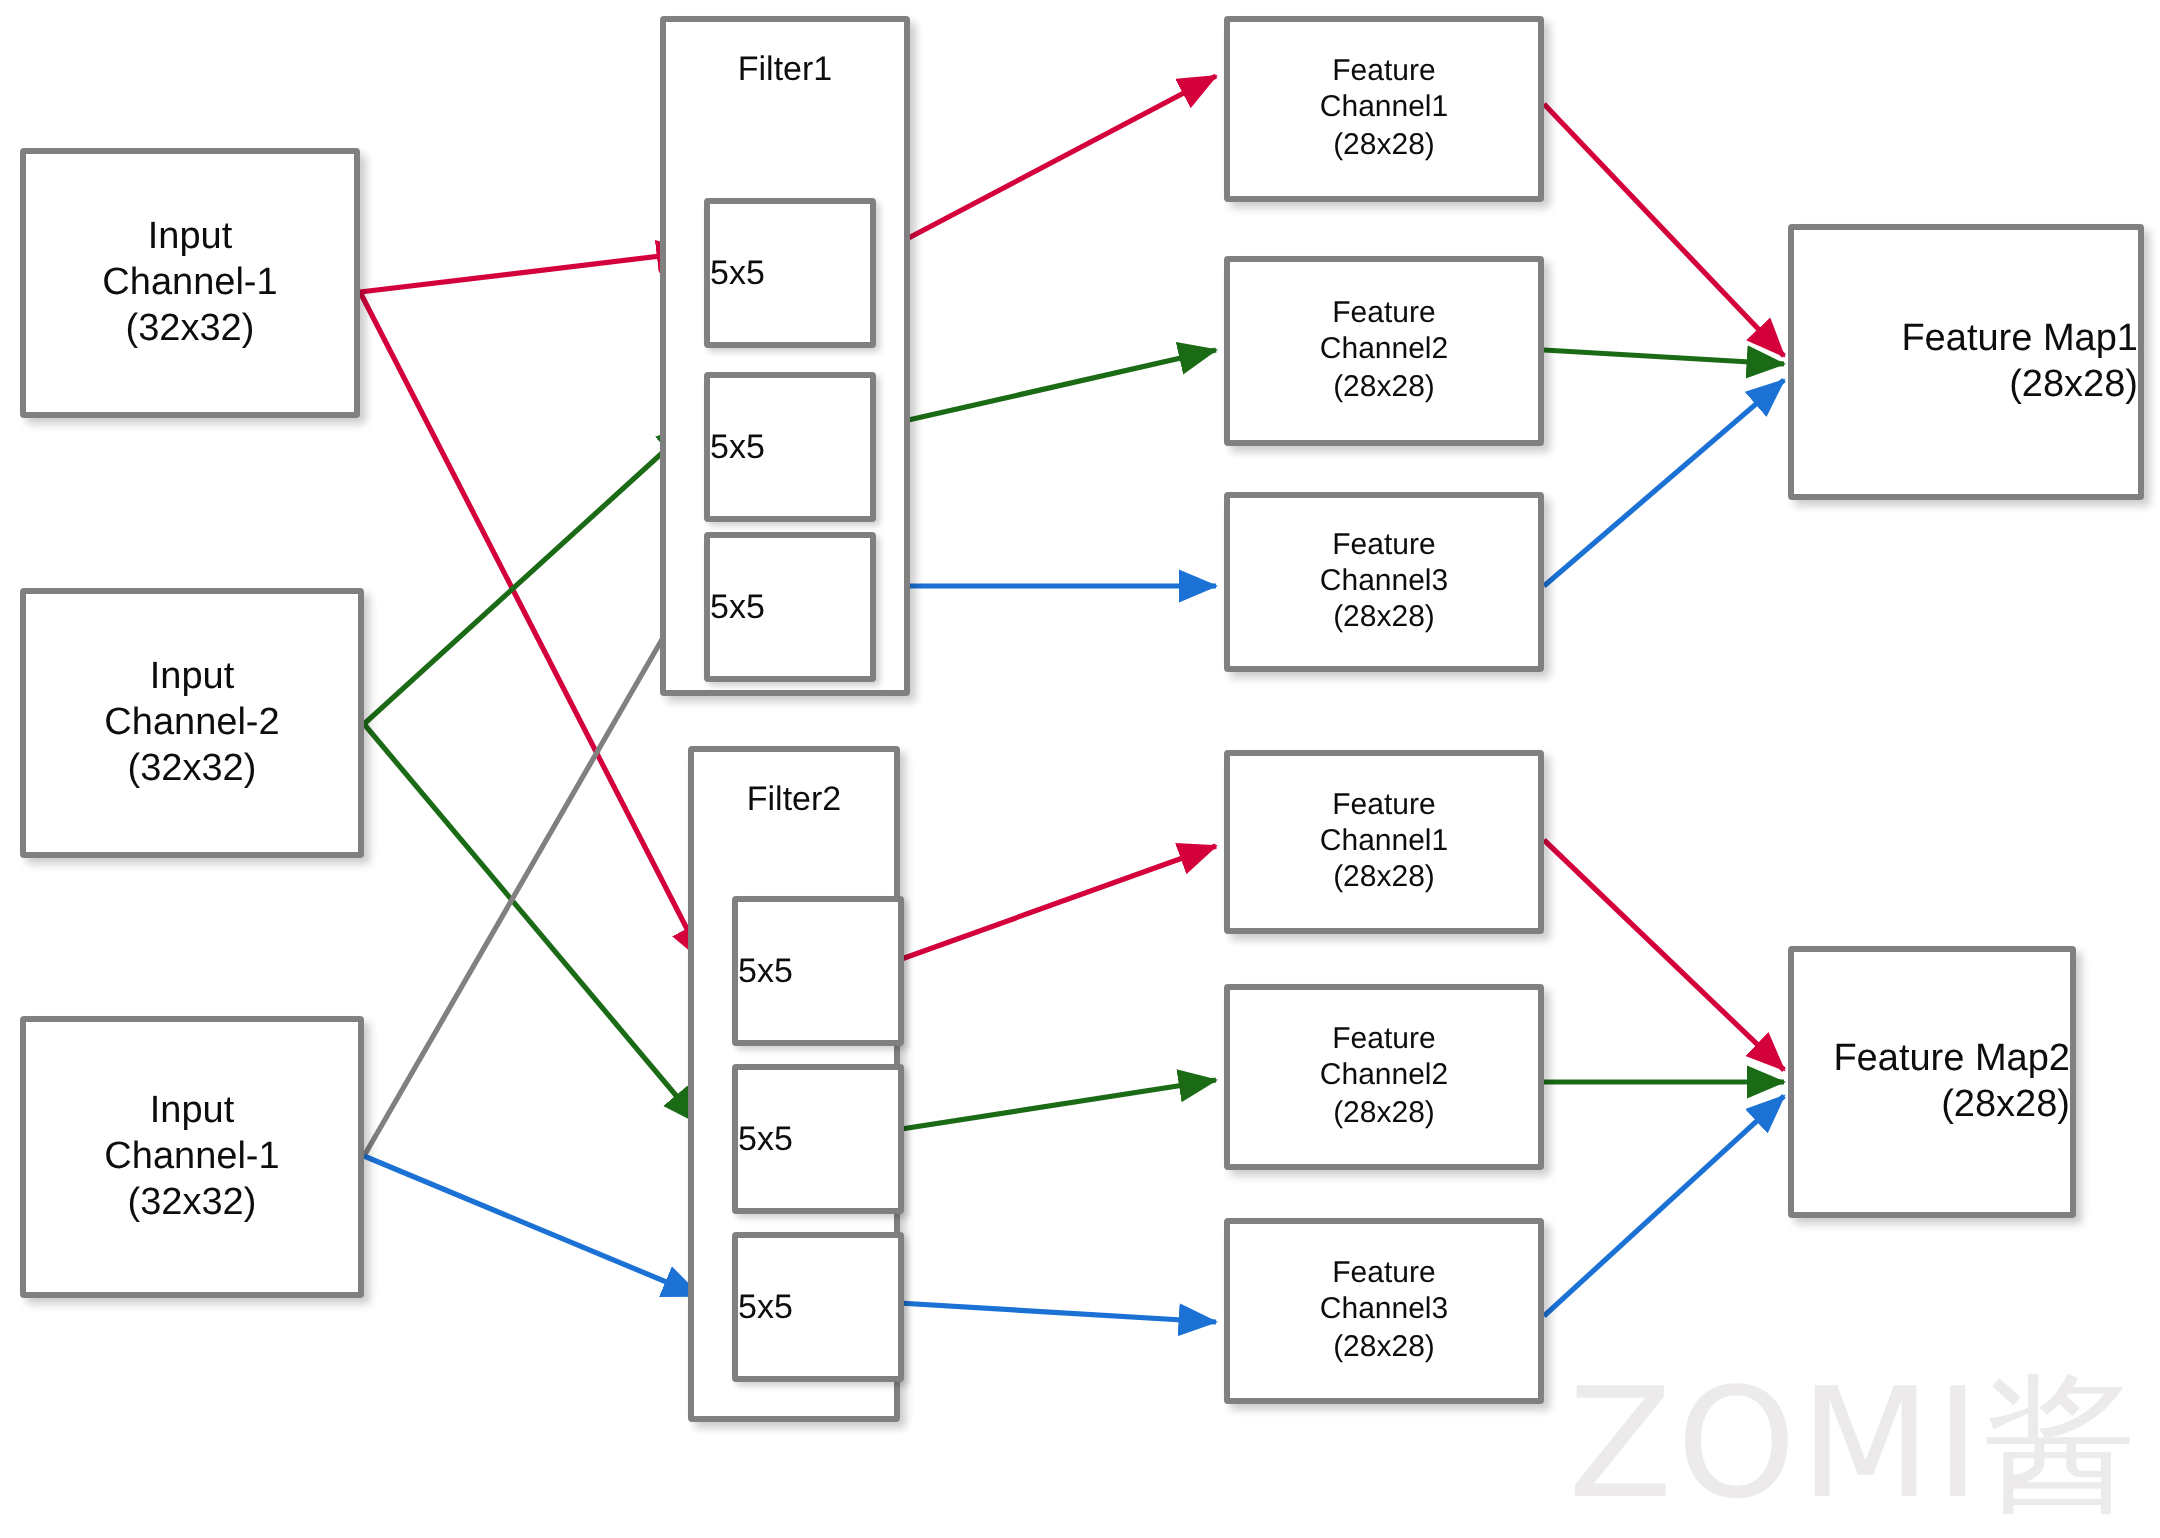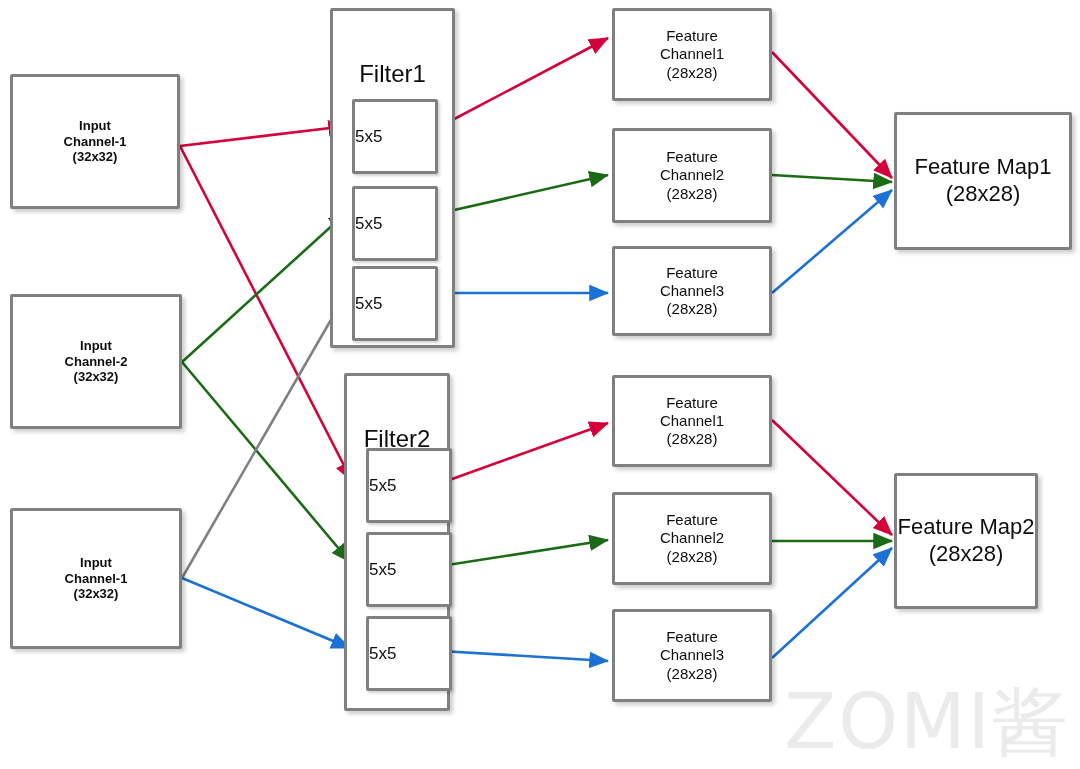--- a/index.html
+++ b/index.html
@@ -25,41 +25,40 @@
     display:flex;
     flex-direction:column;
     align-items:center;
     justify-content:center;
     text-align:center;
     color:#0d0d0d;
     box-shadow:3px 3px 4px rgba(0,0,0,0.20);
     z-index:3;
   }
   .node .ln{display:block;line-height:1.22;white-space:nowrap;}
-  .inputbox{font-size:13px;font-weight:bold;}
+  .inputbox{font-size:19px;}
   .fchan{font-size:15px;}
-  .fmap{font-size:22px;}
+  .fmap{font-size:19px;align-items:flex-end;}
 
   
   .filterbox{
     position:absolute;
     box-sizing:border-box;
     background:#ffffff;
     border:3px solid #808080;
     border-radius:2px;
     box-shadow:3px 3px 4px rgba(0,0,0,0.20);
     z-index:3;
   }
   .filter-title{
     position:absolute;
     top:14px;left:0;right:0;
     text-align:center;
-    font-size:24px;
+    font-size:17px;
     color:#0d0d0d;
-    margin-top:35px;
   }
   .kernel{
     position:absolute;
     box-sizing:border-box;
     background:#ffffff;
     border:3px solid #808080;
     border-radius:2px;
     display:flex;
     align-items:center;
     font-size:17px;

